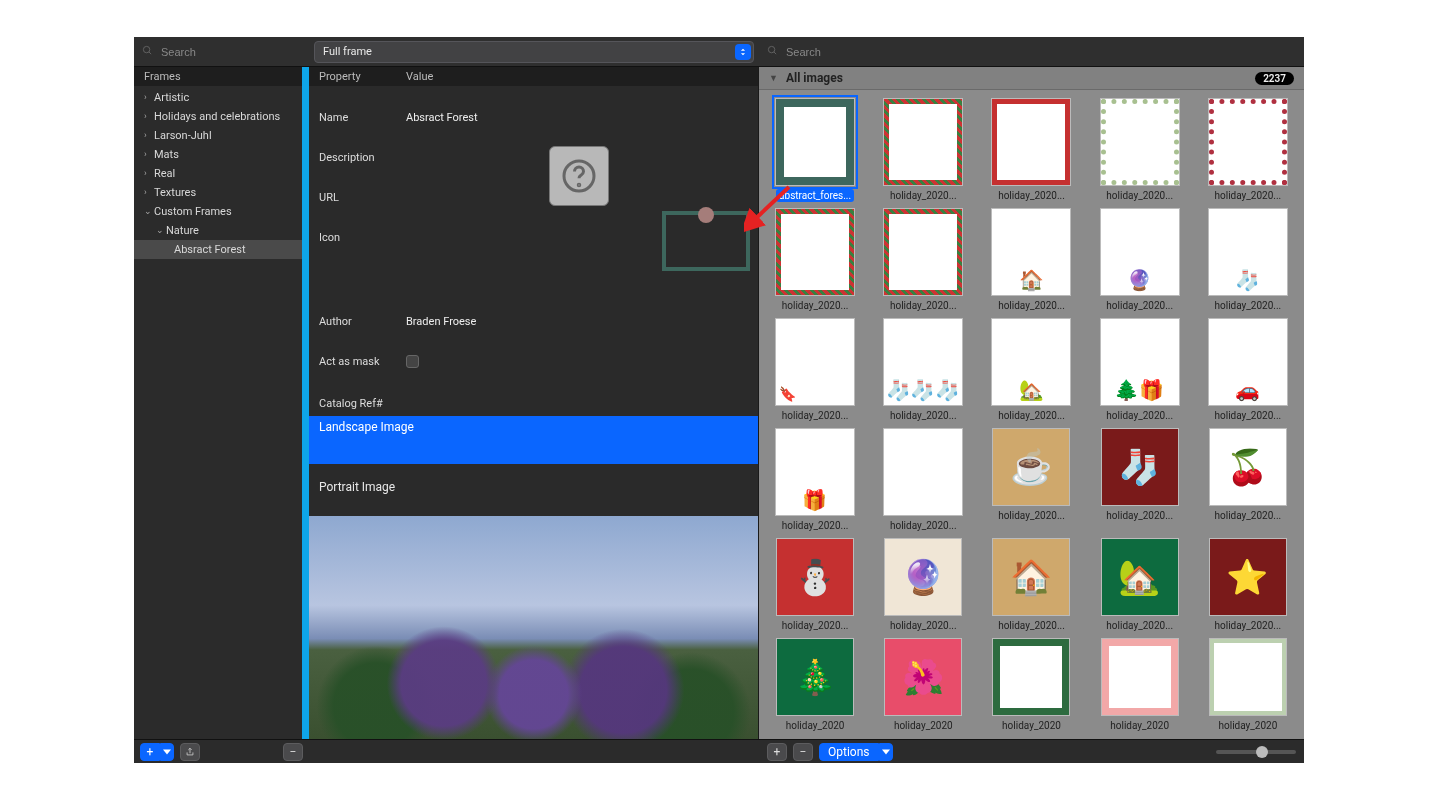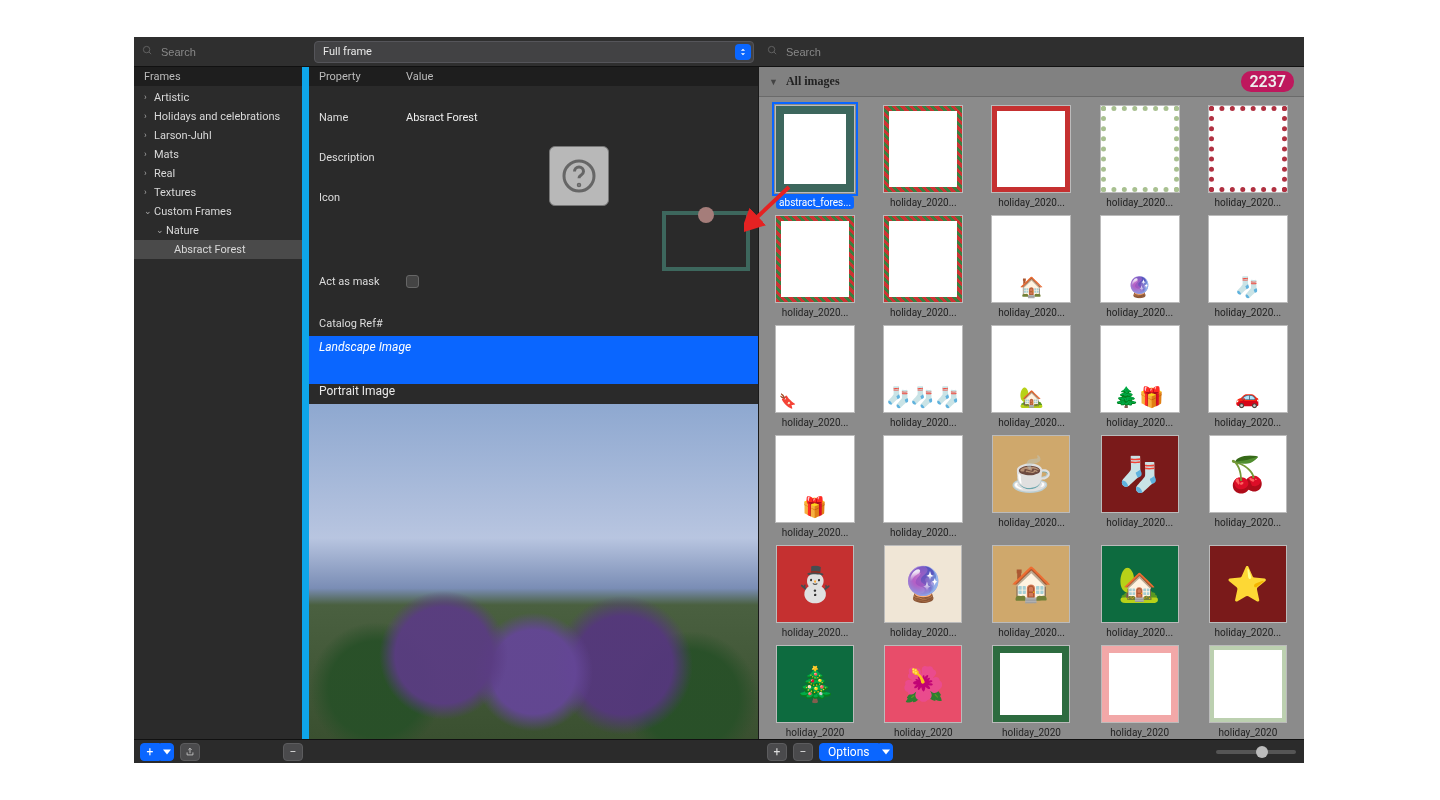--- a/index.html
+++ b/index.html
@@ -53,31 +53,30 @@
   .pname { width:97px; padding-left:10px; color:#ddd; font-size:11px; }
   .pval { flex:1; font-size:11px; color:#eee; }
   .icon-placeholder {
     position:absolute; left:240px; top:60px; width:60px; height:60px; background:#b8b8b8;
     border-radius:6px; border:1px solid #777; display:flex; align-items:center; justify-content:center;
   }
   .icon-placeholder svg { width:36px; height:36px; stroke:#666; fill:none; stroke-width:2; }
   .landscape-row {
     background:#0a66ff; color:#fff; padding:4px 10px 30px 10px; font-size:12px; display:flex; justify-content:space-between; align-items:flex-start;
     margin-top:4px;
-    font-style:italic;
   }
   .landscape-thumb {
     position:absolute; right:8px; top:125px; width:88px; height:60px;
     border:4px solid #3d675d; background:#2a2a2a;
   }
   .landscape-thumb .top-orn {
     position:absolute; top:-8px; left:50%; transform:translateX(-50%); width:16px; height:16px; border-radius:50%;
     background:#a57d7a;
   }
-  .portrait-row { padding:0 10px; font-size:12px; }
+  .portrait-row { padding:16px 10px; font-size:12px; }
 
   .checkbox { width:13px; height:13px; background:#444; border:1px solid #666; border-radius:3px; display:inline-block; }
 
   .preview {
     flex:1; margin:6px 0 0 0; position:relative; overflow:hidden; background:#556887;
     display:flex; align-items:center; justify-content:center;
   }
   .preview-text { font-size:44px; color:rgba(255,255,255,0.92); font-weight:400; letter-spacing:.5px; position:relative; z-index:2;}
   .preview-paint {
     position:absolute; inset:0;
@@ -97,21 +96,21 @@
 
   
   .right { grid-column:3; grid-row:2; background:#8b8b8b; display:flex; flex-direction:column; }
   .right-header {
     display:flex; align-items:center; justify-content:space-between; padding:4px 10px;
     background:#818181; border-bottom:1px solid #6a6a6a; color:#222; font-size:12px; font-weight:600;
   }
   .right-header .left { display:flex; align-items:center; gap:8px; }
   .right-header .disclosure { color:#444; font-size:9px; }
   .count-pill {
-    background:#be185d; color:#eee; padding:1px 8px; border-radius:10px; font-size:16px; font-weight:600;text-align:center;
+    background:#000000; color:#eee; padding:1px 8px; border-radius:10px; font-size:10px; font-weight:600;text-align:center;
   }
   .grid-wrap { flex:1; overflow:hidden; padding:8px 10px 0 10px; }
   .grid {
     display:grid; grid-template-columns: repeat(5, 1fr); gap:6px 16px;
   }
   .gcell { display:flex; flex-direction:column; align-items:center; }
   .thumb {
     width:80px; height:88px; background:#fff; border:1px solid #bbb; position:relative; overflow:hidden;
   }
   .thumb.sq { height:78px; width:78px; }
@@ -247,31 +246,39 @@
     </div>
     <div class="props">
       <div class="prow">
           <div class="pname">Name</div>
           <div class="pval">Absract Forest</div>
         </div>
       <div class="prow">
           <div class="pname">Description</div>
           <div class="pval"></div>
         </div>
+      <div class="prow">
+          <div class="pname">URL</div>
+          <div class="pval"></div>
+        </div>
       <div class="prow" style="height:60px;justify-content:flex-end;">
           <div class="pname">Icon</div>
           <div class="pval"></div>
         </div>
       <div class="icon-placeholder">
         <svg viewBox="0 0 24 24">
             <circle cx="12" cy="12" r="10"></circle>
             <path d="M9 9c0-1.7 1.3-3 3-3s3 1.3 3 3c0 1.5-1 2-2 2.7-.6.4-1 1-1 1.8"></path>
             <circle cx="12" cy="18" r=".5" fill="#666"></circle>
           </svg>
       </div>
+      <div class="prow">
+          <div class="pname">Author</div>
+          <div class="pval">Braden Froese</div>
+        </div>
       <div class="prow">
           <div class="pname">Act as mask</div>
           <div class="pval"><span class="checkbox"></span></div>
         </div>
       <div class="prow">
           <div class="pname">Catalog Ref#</div>
           <div class="pval"></div>
         </div>
 
       <div class="landscape-thumb">
@@ -297,21 +304,21 @@
 
     <div class="preview">
       <div class="preview-paint"></div>
     </div>
   </div>
 
   <div class="right">
     <div class="right-header">
       <div class="left">
         <span class="disclosure">▼</span>
-        <span style="font-weight:700;font-family:Liberation Serif, serif;">All images</span>
+        <span style="font-weight:700;">All images</span>
       </div>
       <span class="count-pill">2237</span>
     </div>
     <div class="grid-wrap">
       <div class="grid">
 
         <div class="gcell sel">
             <div class="thumb forest-frame"></div>
             <div class="cap">abstract_fores...</div>
           </div>

